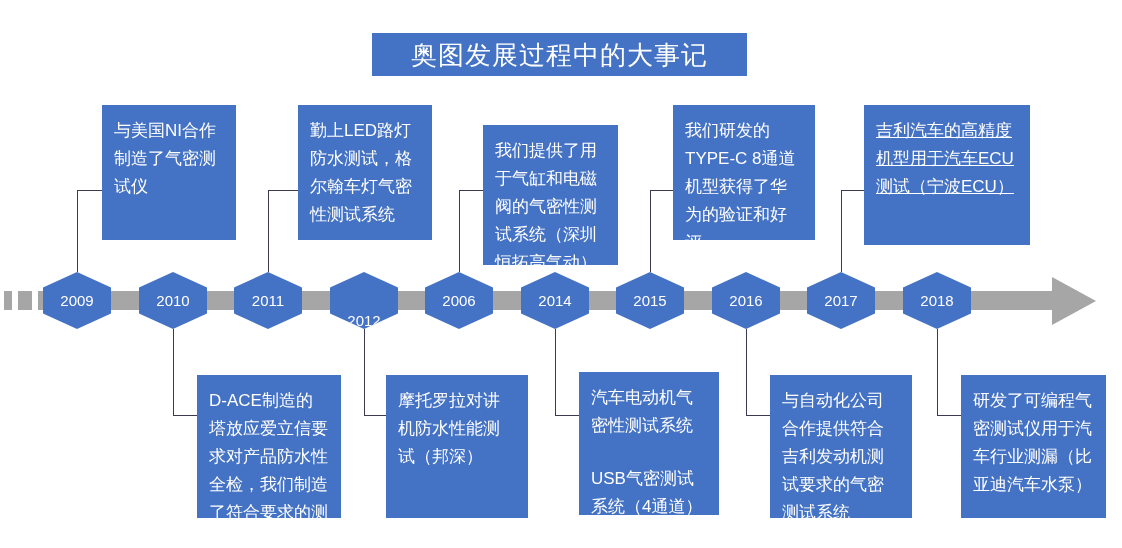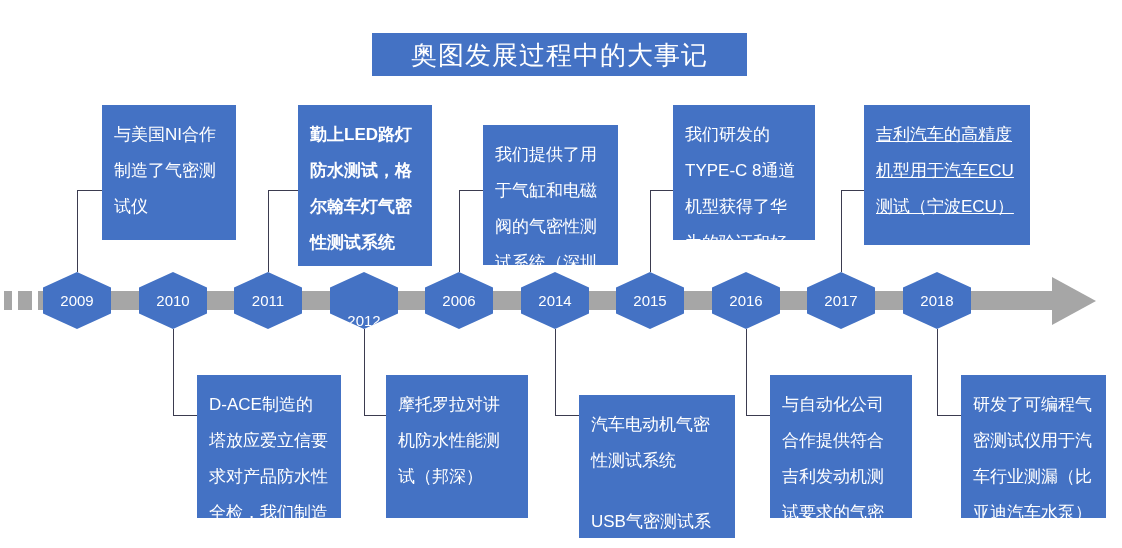--- a/index.html
+++ b/index.html
@@ -33,21 +33,21 @@
     position:absolute;width:68px;height:57px;
     display:flex;align-items:center;justify-content:center;
     color:#ffffff;font-size:15px;
     clip-path:polygon(50% 0%,100% 27%,100% 73%,50% 100%,0% 73%,0% 27%);
     background:#4472C4;
   }
 
   
   .card{
     position:absolute;background:#4472C4;color:#ffffff;
-    font-size:17px;line-height:36px;
+    font-size:17px;line-height:28px;
     padding:12px 12px 10px 12px;
     box-sizing:border-box;overflow:hidden;
   }
   .card p{margin:0;}
   .card p + p{margin-top:25px;}
 
   
   .conn{position:absolute;background:#3B3B4F;}
   .conn-v{width:1px;}
   .conn-h{height:1px;}
@@ -124,40 +124,40 @@
 
   <div class="conn conn-v" style="left:746px;top:329px;height:86px;"></div>
   <div class="conn conn-h" style="left:746px;top:415px;width:24px;"></div>
 
   <div class="conn conn-v" style="left:937px;top:329px;height:86px;"></div>
   <div class="conn conn-h" style="left:937px;top:415px;width:24px;"></div>
 
   <div class="card" style="left:102px;top:105px;width:134px;height:135px;">
     <p>与美国NI合作制造了气密测试仪</p>
   </div>
-  <div class="card" style="left:298px;top:105px;width:134px;height:161px;font-weight:bold;">
+  <div class="card" style="left:298px;top:105px;width:134px;height:135px;">
     <p>勤上LED路灯防水测试，格尔翰车灯气密性测试系统</p>
   </div>
   <div class="card" style="left:483px;top:105px;width:135px;height:140px;margin-top:20px;">
     <p>我们提供了用于气缸和电磁阀的气密性测试系统（深圳恒拓高气动）</p>
   </div>
   <div class="card" style="left:673px;top:105px;width:142px;height:135px;">
     <p>我们研发的TYPE-C 8通道机型获得了华为的验证和好评。</p>
   </div>
   <div class="card" style="left:864px;top:105px;width:166px;height:140px;text-decoration:underline;">
     <p>吉利汽车的高精度机型用于汽车ECU测试（宁波ECU）</p>
   </div>
 
   <div class="card" style="left:197px;top:375px;width:144px;height:143px;">
     <p>D-ACE制造的塔放应爱立信要求对产品防水性全检，我们制造了符合要求的测试系统。</p>
   </div>
   <div class="card" style="left:386px;top:375px;width:142px;height:143px;">
     <p>摩托罗拉对讲机防水性能测试（邦深）</p>
   </div>
-  <div class="card" style="left:579px;top:395px;width:156px;height:143px;">
+  <div class="card" style="left:579px;top:372px;width:140px;height:143px;">
     <p>汽车电动机气密性测试系统</p>
     <p>USB气密测试系统（4通道）</p>
   </div>
   <div class="card" style="left:770px;top:375px;width:142px;height:143px;">
     <p>与自动化公司合作提供符合吉利发动机测试要求的气密测试系统</p>
   </div>
   <div class="card" style="left:961px;top:375px;width:145px;height:143px;">
     <p>研发了可编程气密测试仪用于汽车行业测漏（比亚迪汽车水泵）</p>
   </div>
 

